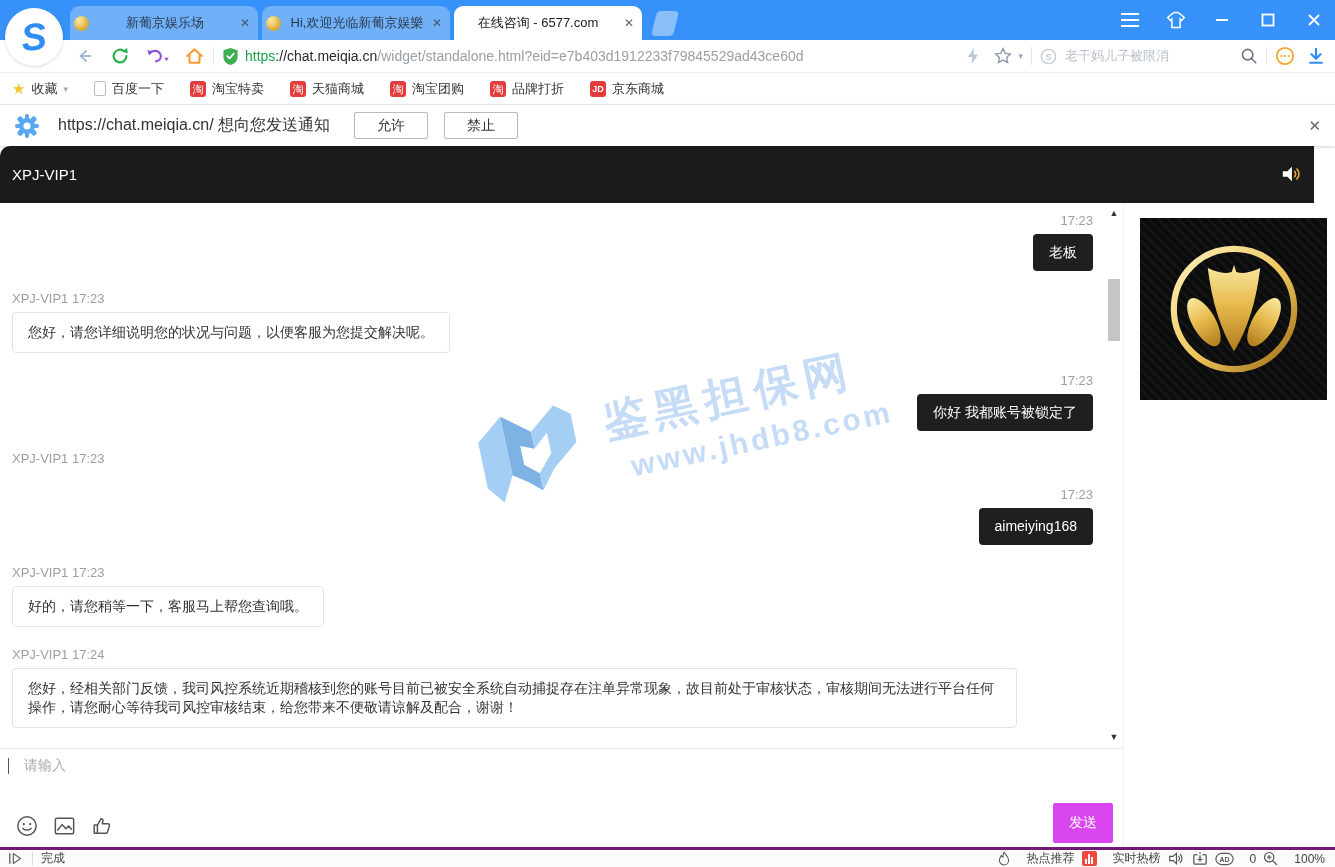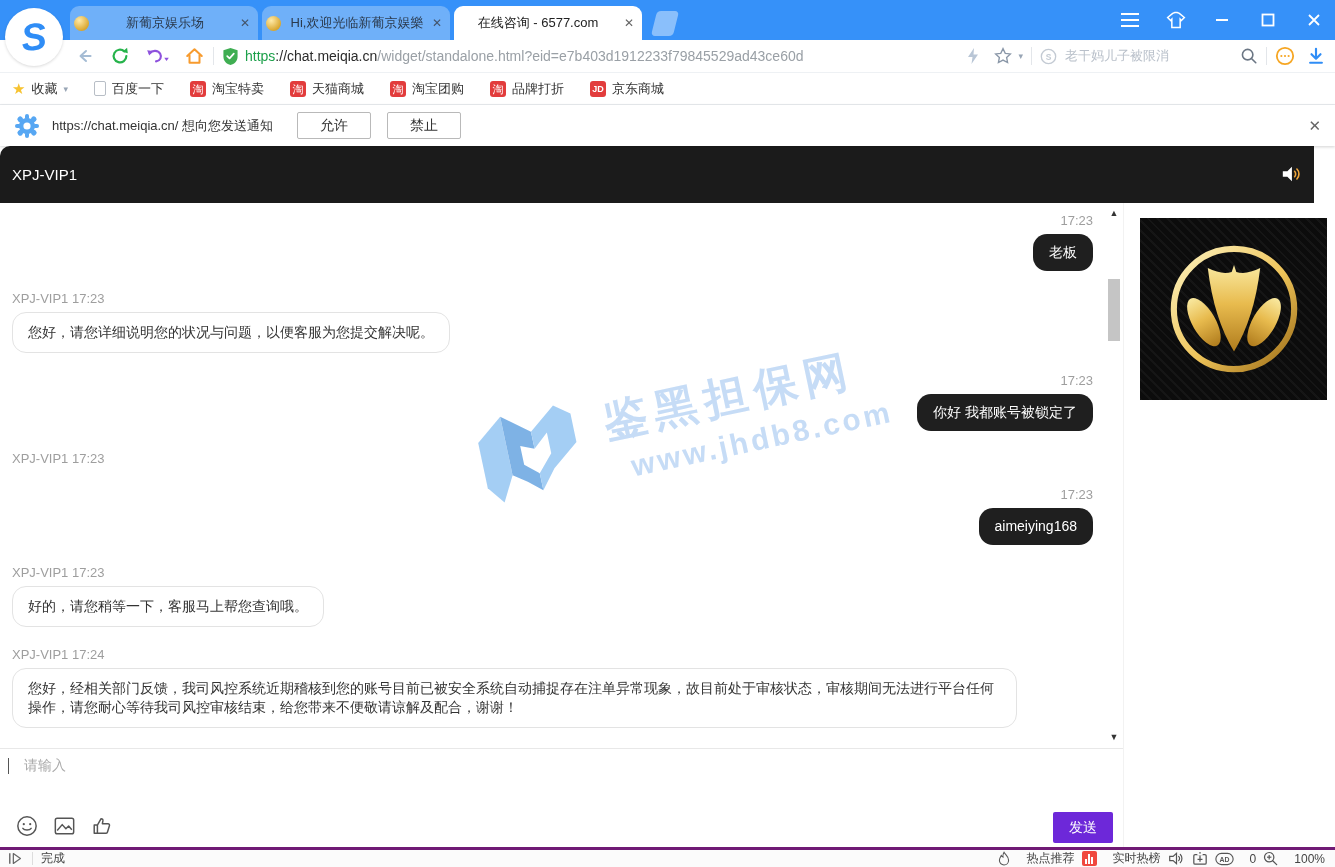--- a/index.html
+++ b/index.html
@@ -44,57 +44,57 @@
   .bm-label { font-size:13px; color:#333; }
   .bm-ic.star { color:#f7c331; font-size:15px; line-height:1; }
   .bm-caret { font-size:9px; color:#98a5b5; }
   .bm-ic.page { width:12px; height:15px; border:1px solid #b8bec6; border-radius:2px; background:#fff; display:inline-block; }
   .bm-ic.tao, .bm-ic.jd { width:16px; height:16px; background:#e23c3c; color:#fff; text-align:center; border-radius:3px; display:inline-block; }
   .bm-ic.tao { font-size:11px; line-height:16px; }
   .bm-ic.jd { font-size:9px; font-weight:bold; line-height:16px; }
 
   
   .notifbar { position:absolute; left:0; top:105px; width:1335px; height:41px; background:#fff; display:flex; align-items:center; box-shadow:0 1px 3px rgba(0,0,0,.18); z-index:5; }
-  .notif-text { font-size:13px; color:#333; margin-left:12px; }
+  .notif-text { font-size:16px; color:#333; margin-left:18px; }
   .notif-btn { width:74px; height:27px; background:#fff; border:1px solid #b9b9b9; border-radius:2px; font-size:14px; color:#333; display:flex; align-items:center; justify-content:center; cursor:pointer; }
   .notif-btn.allow { margin-left:24px; }
   .notif-btn.deny { margin-left:16px; }
   .notif-close { position:absolute; right:14px; font-size:15px; color:#666; cursor:pointer; }
   .gear-wrap { margin-left:14px; display:flex; }
 
   
   .chat-header { position:absolute; left:0; top:146px; width:1314px; height:57px; background:#1b1b1b; border-radius:10px 0 0 0; display:flex; align-items:center; }
   .chat-title { color:#fff; font-size:15px; margin-left:12px; }
   .sound-icon { position:absolute; right:12px; top:18px; }
 
   
   .chat-main { position:absolute; left:0; top:203px; width:1123px; height:545px; background:#fff; overflow:hidden; }
   .messages { padding:9px 30px 0 12px; }
   .msg { margin-bottom:19px; }
   .msg.right { text-align:right; }
   .msg-meta { font-size:13px; color:#9e9e9e; line-height:17px; margin-bottom:5px; }
-  .bubble { display:inline-block; text-align:left; font-size:14px; line-height:19px; border-radius:14px; }
+  .bubble { display:inline-block; text-align:left; font-size:14px; line-height:19px; border-radius:4px; }
   .msg.left .bubble { background:#fff; border:1px solid #e3e3e3; color:#333; padding:10px 15px; max-width:1005px; }
   .msg.right .bubble { background:#1f1f1f; color:#fff; padding:9px 16px; }
 
   .chat-scrollbar { position:absolute; left:1107px; top:207px; width:14px; height:536px; z-index:4; }
   .scroll-arrow { font-size:9px; color:#333; text-align:center; line-height:12px; cursor:pointer; }
   .scroll-arrow.down { position:absolute; bottom:0; left:0; right:0; }
   .scroll-thumb { position:absolute; top:72px; left:1px; width:12px; height:62px; background:#c5c5c5; cursor:grab; }
 
   .watermark { position:absolute; left:468px; top:372px; transform:rotate(-12deg); display:flex; align-items:center; gap:20px; opacity:.8; pointer-events:none; z-index:6; }
   .wm-text .wm-line1 { font-size:44px; font-weight:bold; letter-spacing:7px; color:#b9d4f4; }
   .wm-text .wm-line2 { font-size:30px; font-weight:bold; letter-spacing:3px; color:#b9d4f4; margin:2px 0 0 18px; }
 
   
   .input-area { position:absolute; left:0; top:748px; width:1123px; height:99px; background:#fff; border-top:1px solid #e8e8e8; }
   .input-ph { position:absolute; left:8px; top:8px; font-size:14px; color:#aaa; display:flex; align-items:center;gap:12px; }
   .caret-bar { display:inline-block; width:1px; height:16px; background:#555; margin-right:3px; }
   .input-tools { position:absolute; left:16px; bottom:10px; display:flex; gap:15px; }
-  .send-btn { position:absolute; right:10px; bottom:4px; width:60px; height:31px; background:#6d28d9; color:#fff; font-size:14px; border:none; border-radius:2px; display:flex; align-items:center; justify-content:center; cursor:pointer; }
+  .send-btn { position:absolute; right:10px; bottom:4px; width:60px; height:40px; background:#d946ef; color:#fff; font-size:14px; border:none; border-radius:2px; display:flex; align-items:center; justify-content:center; cursor:pointer; }
 
   
   .right-panel { position:absolute; left:1123px; top:203px; width:212px; height:644px; background:#fff; border-left:1px solid #f2f2f2; }
   .brand-image { position:absolute; left:16px; top:15px; width:187px; height:182px; background:#0c0c0c; background-image:repeating-linear-gradient(45deg, rgba(255,255,255,.04) 0 2px, transparent 2px 7px); display:flex; align-items:center; justify-content:center; }
 
   
   .statusbar { position:absolute; left:0; top:847px; width:1335px; height:20px; background:#fbfbfb; border-top:3px solid #701a75; display:flex; align-items:center; font-size:12px; color:#444; }
   .sb-left { display:flex; align-items:center; gap:8px; margin-left:8px; }
   .sb-sep { width:1px; height:13px; background:#ddd; }
   .sb-right { margin-left:auto; display:flex; align-items:center; gap:7px; margin-right:10px; }

